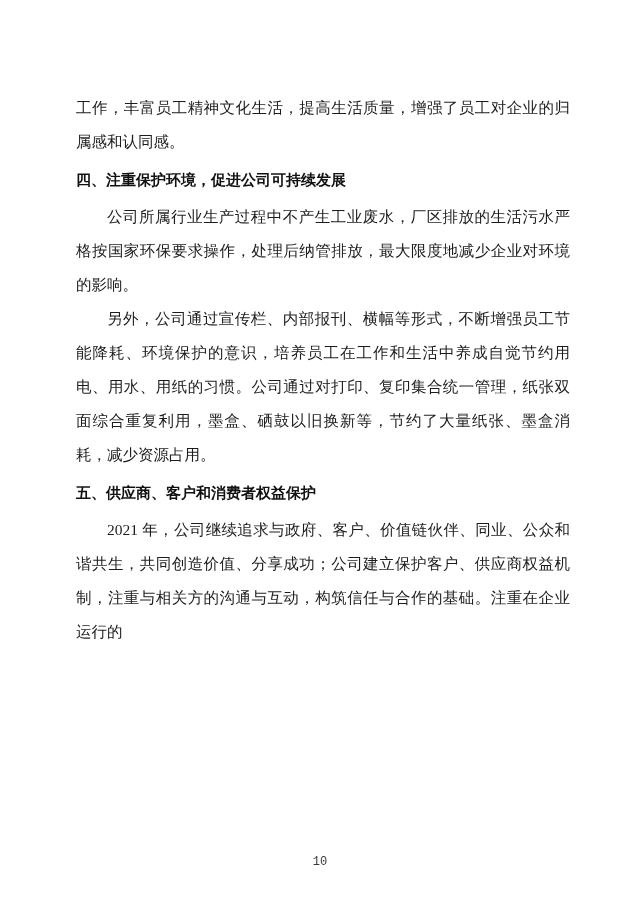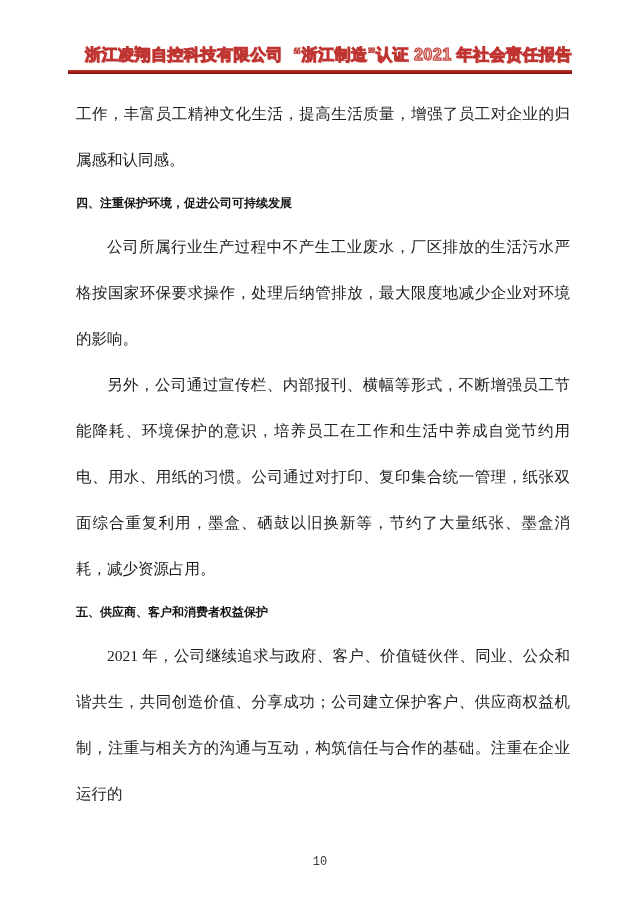--- a/index.html
+++ b/index.html
@@ -47,59 +47,52 @@
   
   .content {
     position: absolute;
     left: 76px;
     top: 91px;
     width: 494px;
   }
   .para {
     margin: 0;
     font-size: 15.5px;
-    line-height: 46px;
+    line-height: 34px;
     text-align: justify;
     word-break: break-all;
   }
   .para.indent {
     text-indent: 31px;
   }
   .heading {
     margin: 4px 0;
     font-family: "Liberation Sans", "DejaVu Sans", sans-serif;
     font-weight: 700;
-    font-size: 12px;
+    font-size: 15px;
     line-height: 33px;
     color: #111111;
   }
   
   .footer-page {
     position: absolute;
     top: 855px;
     left: 0;
     width: 100%;
     text-align: center;
     font-size: 12px;
     color: #3a3a3a;
     font-family: Liberation Mono, monospace;
   }
 </style>
 </head>
 <body>
 
 <div class="page">
 
-  <div class="header">
-    <div class="header-row">
-      <span class="header-text">浙江凌翔自控科技有限公司</span>
-      <span class="header-text">“浙江制造”认证 2021 年社会责任报告</span>
-    </div>
-    <div class="header-rule"></div>
-  </div>
 
   <div class="content">
 
     <p class="para">工作，丰富员工精神文化生活，提高生活质量，增强了员工对企业的归属感和认同感。</p>
 
     <p class="heading">四、注重保护环境，促进公司可持续发展</p>
 
 
 
     <p class="para indent">公司所属行业生产过程中不产生工业废水，厂区排放的生活污水严格按国家环保要求操作，处理后纳管排放，最大限度地减少企业对环境的影响。</p>

